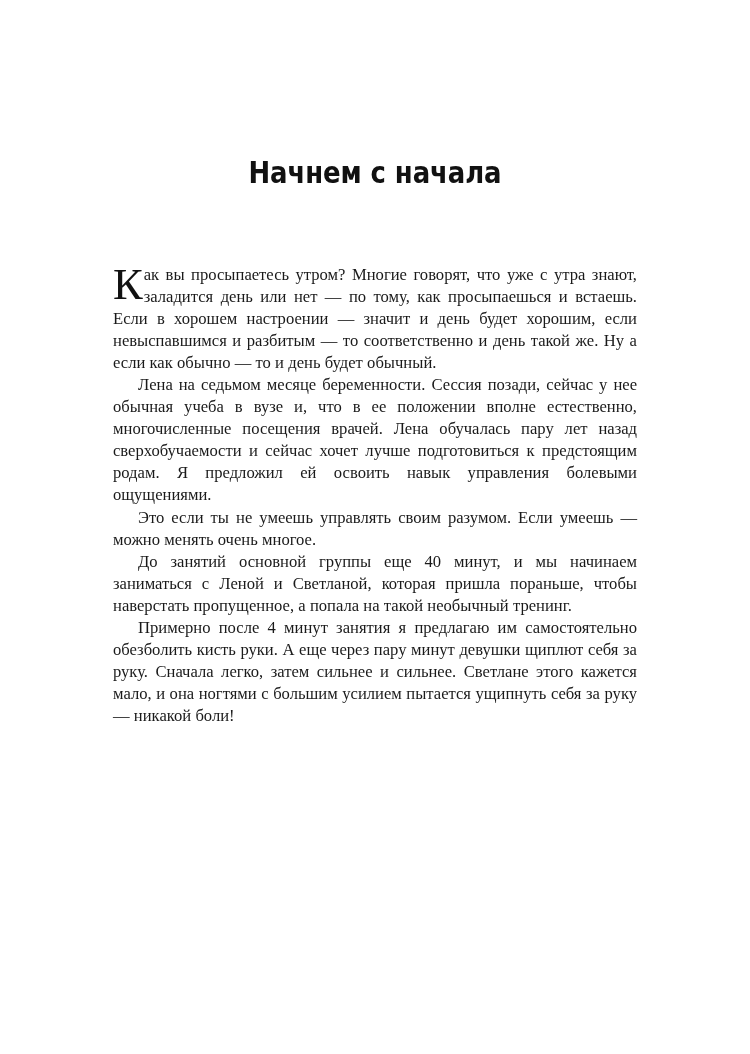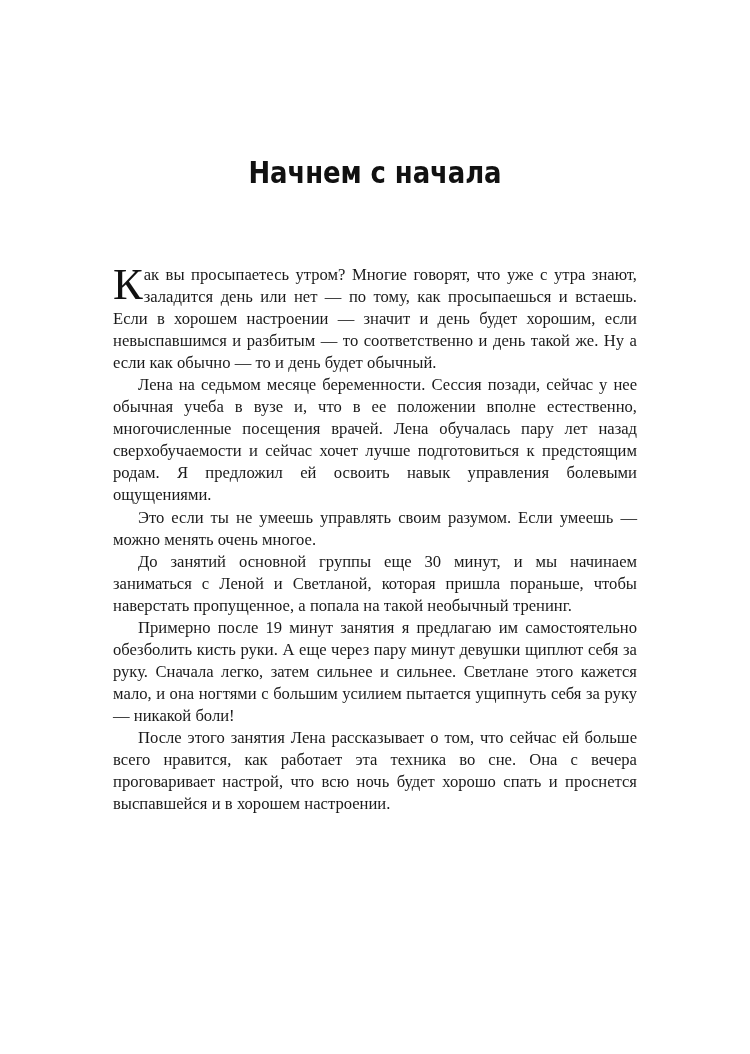--- a/index.html
+++ b/index.html
@@ -94,26 +94,23 @@
 
     <p class="para">
       <span>Лена на седьмом месяце беременности. Сессия позади, сейчас у нее обычная учеба в вузе и, что в ее положении вполне естественно, многочисленные посещения врачей. Лена обучалась пару лет назад сверхобучаемости и сейчас хочет лучше подготовиться к предстоящим родам. Я предложил ей освоить навык управления болевыми ощущениями.</span>
     </p>
 
     <p class="para">
       <span>Это если ты не умеешь управлять своим разумом. Если умеешь — можно менять очень многое.</span>
     </p>
 
     <p class="para">
-      <span>До занятий основной группы еще 30 минут, и мы начинаем заниматься с Леной и Светланой, которая пришла пораньше, чтобы наверстать пропущенное, а попала на такой необычный тренинг.</span>
+      <span>До занятий основной группы еще 40 минут, и мы начинаем заниматься с Леной и Светланой, которая пришла пораньше, чтобы наверстать пропущенное, а попала на такой необычный тренинг.</span>
     </p>
 
 
     <p class="para">
-      <span>Примерно после 19 минут занятия я предлагаю им самостоятельно обезболить кисть руки. А еще через пару минут девушки щиплют себя за руку. Сначала легко, затем сильнее и сильнее. Светлане этого кажется мало, и она ногтями с большим усилием пытается ущипнуть себя за руку — никакой боли!</span>
+      <span>Примерно после 4 минут занятия я предлагаю им самостоятельно обезболить кисть руки. А еще через пару минут девушки щиплют себя за руку. Сначала легко, затем сильнее и сильнее. Светлане этого кажется мало, и она ногтями с большим усилием пытается ущипнуть себя за руку — никакой боли!</span>
     </p>
 
-    <p class="para">
-      <span>После этого занятия Лена рассказывает о том, что сейчас ей больше всего нравится, как работает эта техника во сне. Она с вечера проговаривает настрой, что всю ночь будет хорошо спать и проснется выспавшейся и в хорошем настроении.</span>
-    </p>
 
   </div>
 </div>
 
 </body></html>

